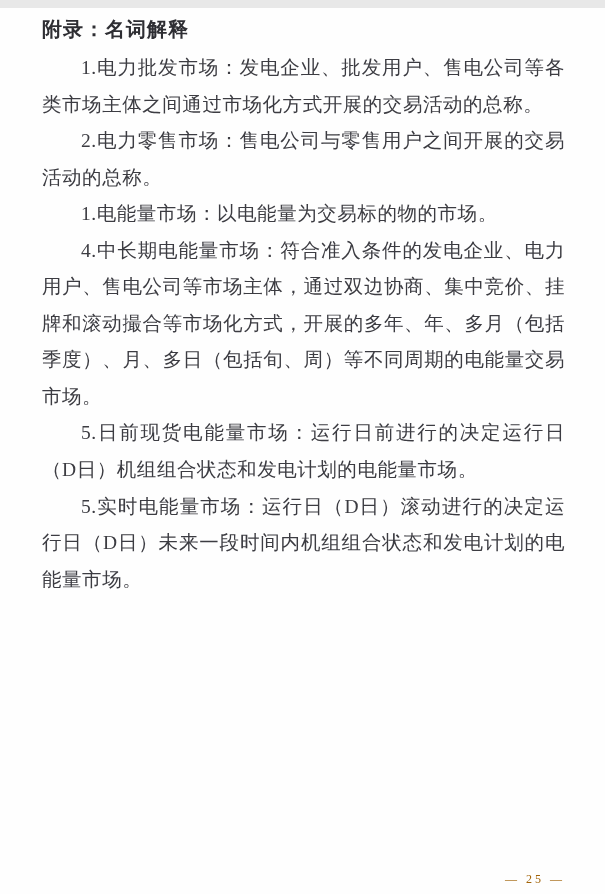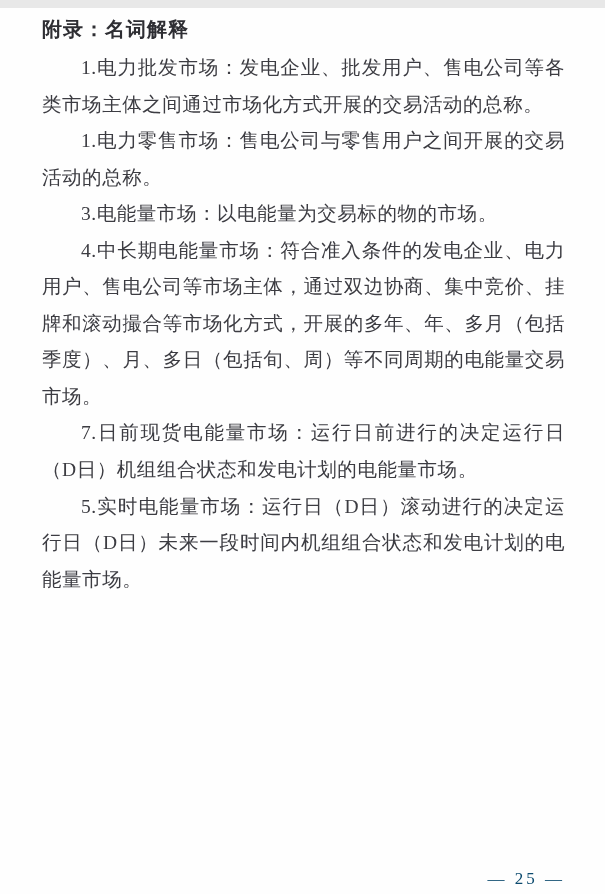--- a/index.html
+++ b/index.html
@@ -42,38 +42,38 @@
   }
   .para {
     margin: 0;
     padding: 0;
     text-indent: 2em;
   }
   .page-number {
     position: absolute;
     right: 40px;
     bottom: 13px;
-    font-size: 17px;
+    font-size: 12px;
     line-height: 20px;
-    color: #0c4a6e;
+    color: #a16207;
     letter-spacing: 3px;
     font-family: "Liberation Serif", "DejaVu Serif", serif;
   }
 </style>
 </head>
 <body>
 
 <div class="page">
 
   <h1 class="doc-title">附录：名词解释</h1>
 
   <div class="body-text">
     <p class="para">1.电力批发市场：发电企业、批发用户、售电公司等各类市场主体之间通过市场化方式开展的交易活动的总称。</p>
-    <p class="para">1.电力零售市场：售电公司与零售用户之间开展的交易活动的总称。</p>
-    <p class="para">3.电能量市场：以电能量为交易标的物的市场。</p>
+    <p class="para">2.电力零售市场：售电公司与零售用户之间开展的交易活动的总称。</p>
+    <p class="para">1.电能量市场：以电能量为交易标的物的市场。</p>
     <p class="para">4.中长期电能量市场：符合准入条件的发电企业、电力用户、售电公司等市场主体，通过双边协商、集中竞价、挂牌和滚动撮合等市场化方式，开展的多年、年、多月（包括季度）、月、多日（包括旬、周）等不同周期的电能量交易市场。</p>
-    <p class="para">7.日前现货电能量市场：运行日前进行的决定运行日（D日）机组组合状态和发电计划的电能量市场。</p>
+    <p class="para">5.日前现货电能量市场：运行日前进行的决定运行日（D日）机组组合状态和发电计划的电能量市场。</p>
     <p class="para">5.实时电能量市场：运行日（D日）滚动进行的决定运行日（D日）未来一段时间内机组组合状态和发电计划的电能量市场。</p>
   </div>
 
   <div class="page-number">— 25 —</div>
 
 </div>
 
 </body></html>

